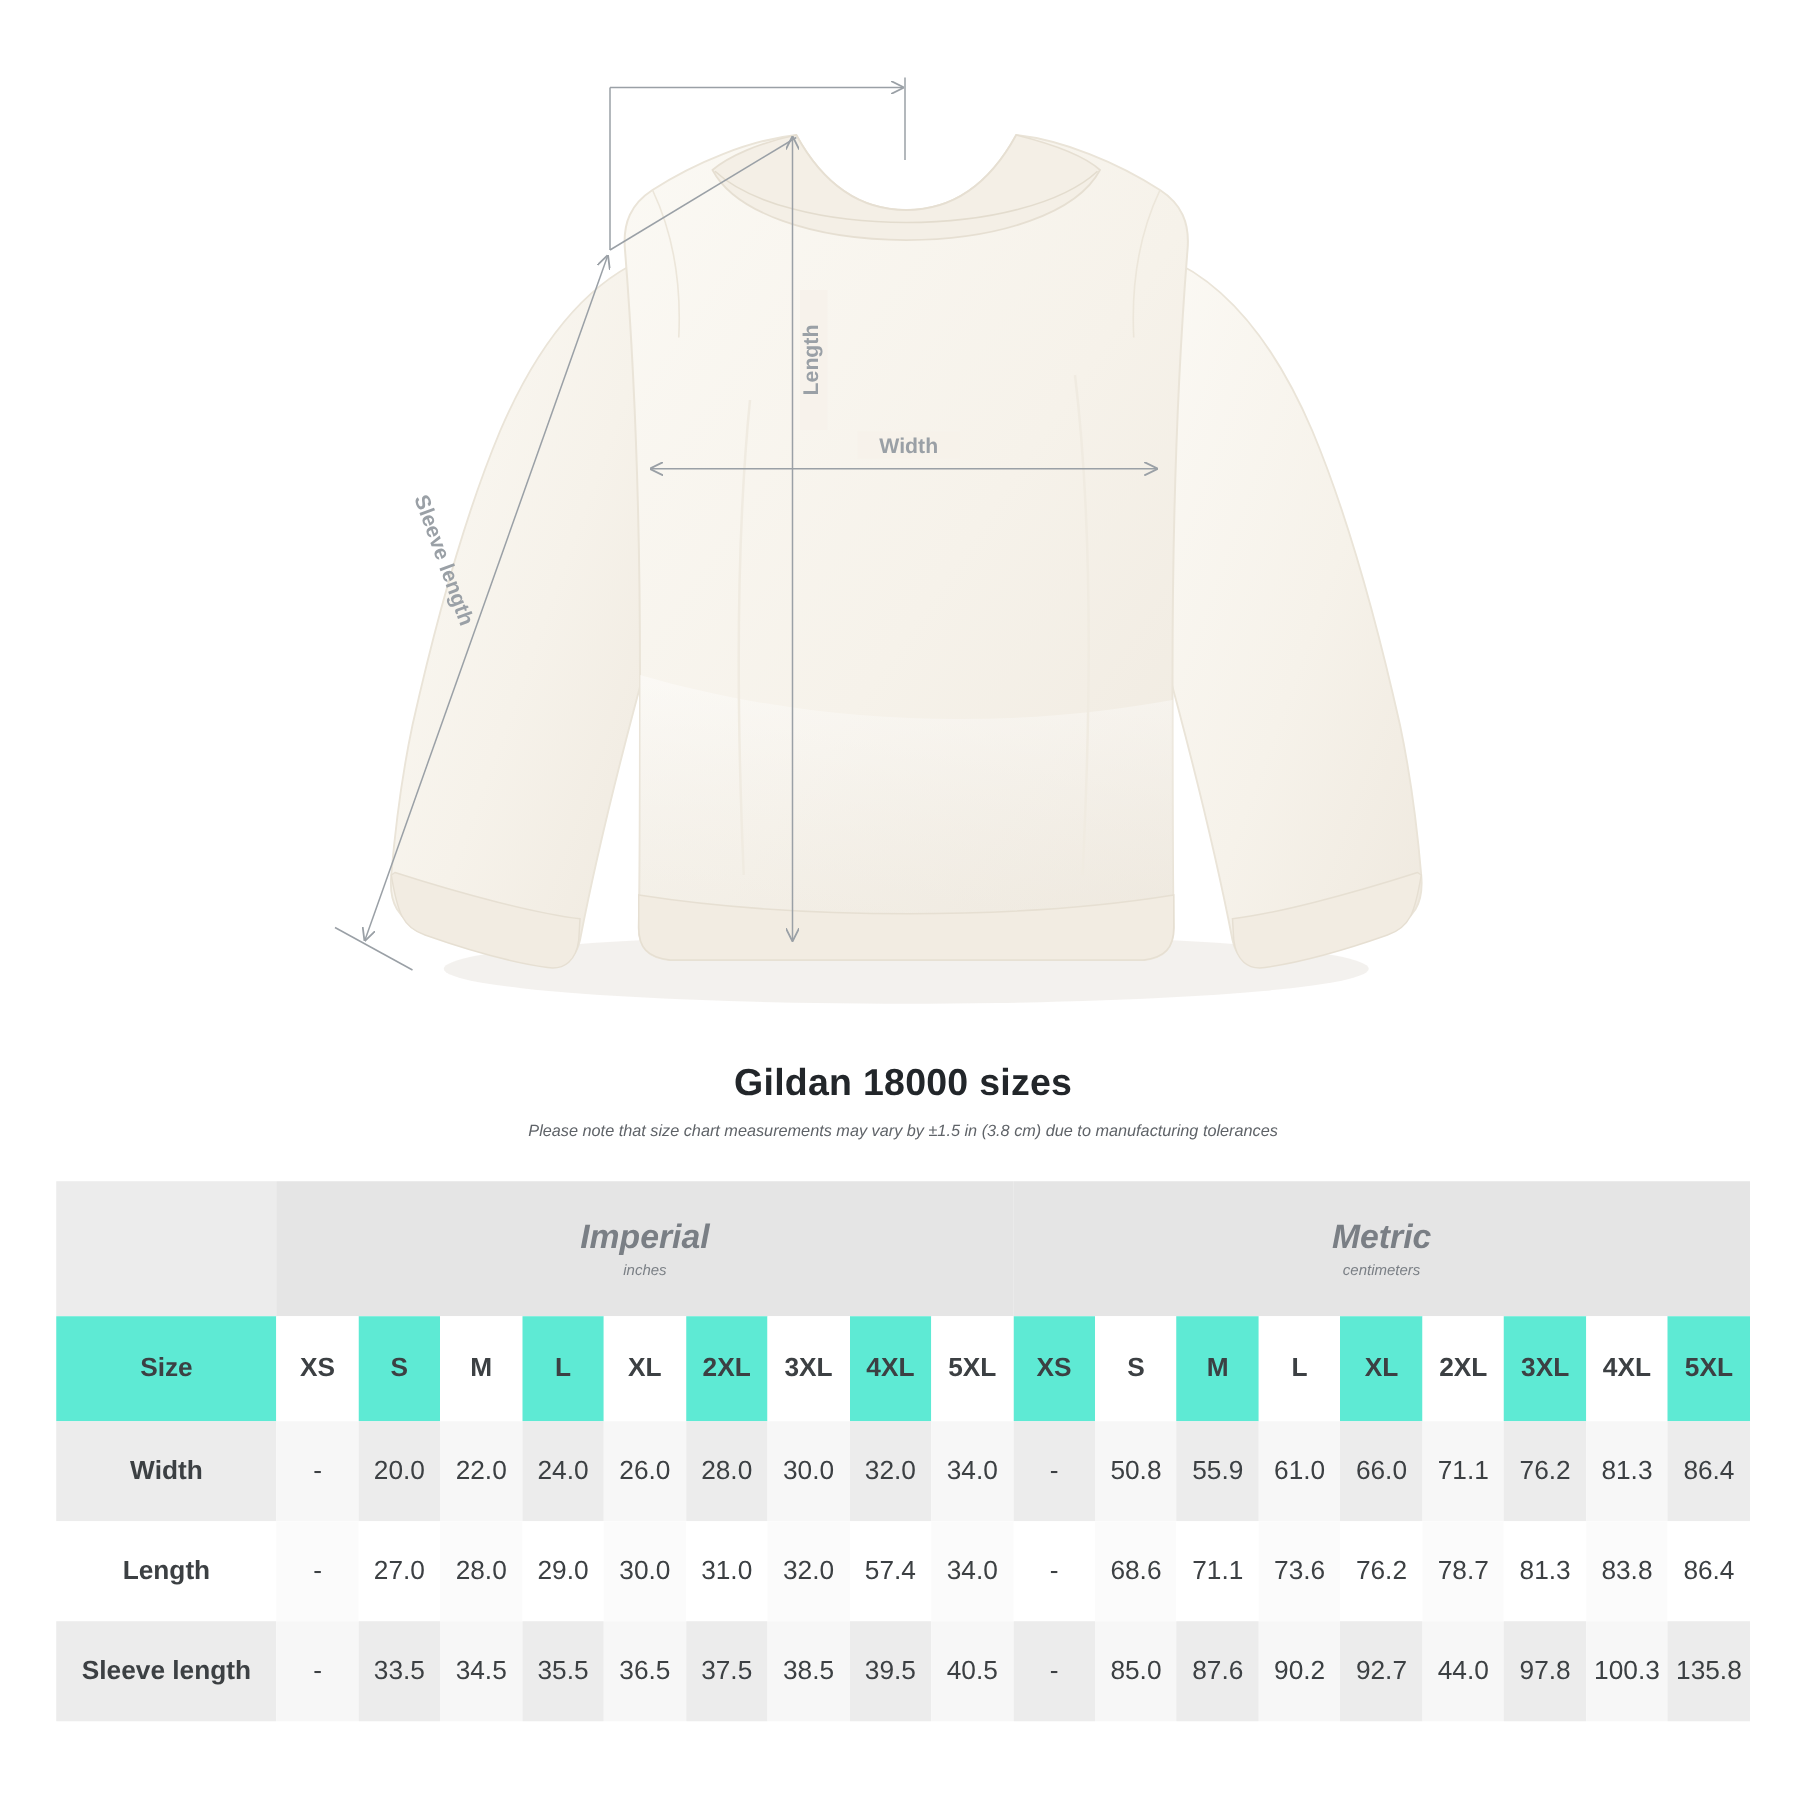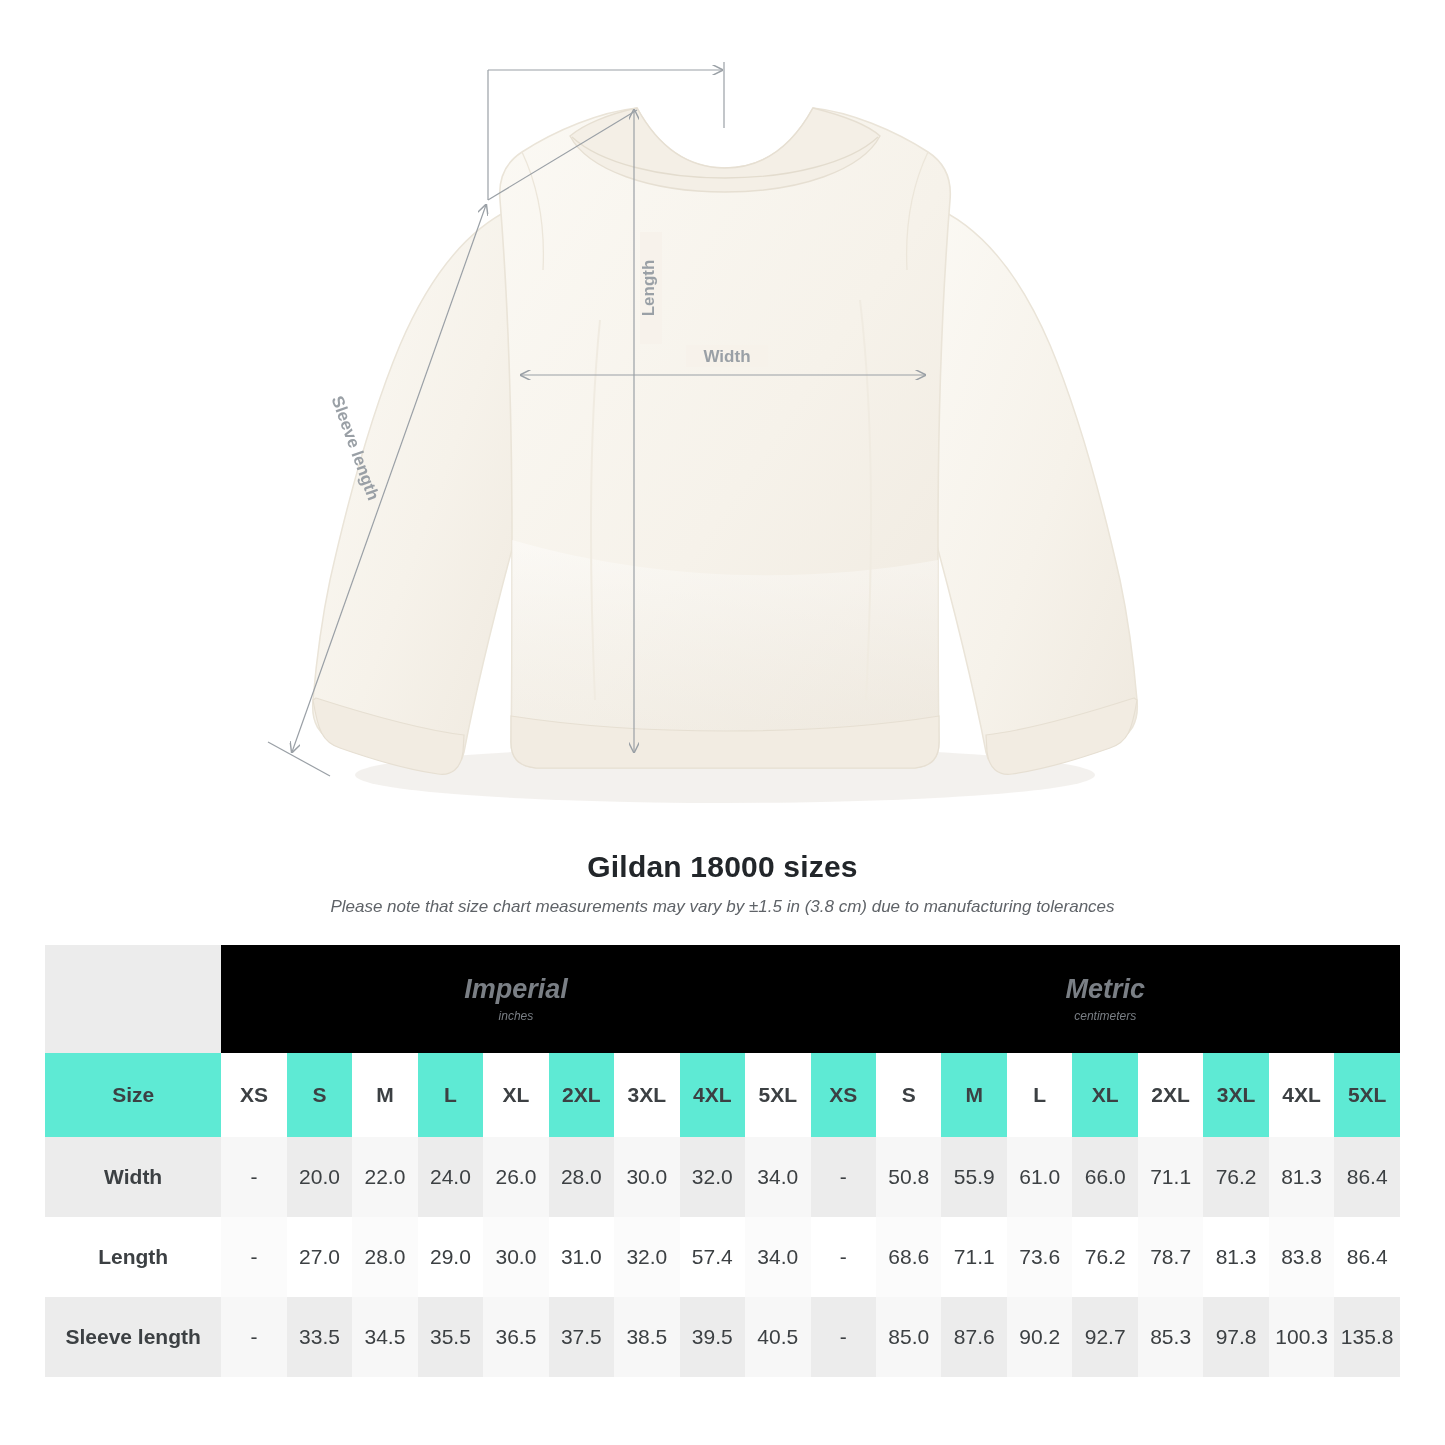--- a/index.html
+++ b/index.html
@@ -31,21 +31,21 @@
     text-align: center;
     font-size: 30px;
     font-weight: bold;
     color: #22262a;
     letter-spacing: 0.2px;
   }
   #subtitle {
     position: absolute;
     top: 897px; left: 0; width: 1445px;
     text-align: center;
-    font-size: 17px;
+    font-size: 13px;
     font-style: italic;
     color: #5f6368;
   }
 
   
   #chart-wrap {
     position: absolute;
     top: 945px; left: 45px;
     width: 1355px;
   }
@@ -54,21 +54,21 @@
     width: 1355px;
     table-layout: fixed;
   }
   table.size-chart td, table.size-chart th {
     border: none;
     text-align: center;
     vertical-align: middle;
   }
   
   .unit-cell {
-    background: #000000;
+    background: #e5e5e5;
     height: 108px;
     padding: 0;
   }
   .unit-name {
     font-size: 27px;
     font-style: italic;
     font-weight: bold;
     color: #7a7f85;
     line-height: 1.05;
   }
@@ -332,21 +332,21 @@
           <td class="sizecell">37.5</td>
           <td class="sizecell alt">38.5</td>
           <td class="sizecell">39.5</td>
           <td class="sizecell alt">40.5</td>
 
           <td class="sizecell">-</td>
           <td class="sizecell alt">85.0</td>
           <td class="sizecell">87.6</td>
           <td class="sizecell alt">90.2</td>
           <td class="sizecell">92.7</td>
-          <td class="sizecell alt">85.3</td>
+          <td class="sizecell alt">44.0</td>
           <td class="sizecell">97.8</td>
           <td class="sizecell alt">100.3</td>
           <td class="sizecell">135.8</td>
         </tr>
       </tbody>
     </table>
   </div>
 
 </div>
 

